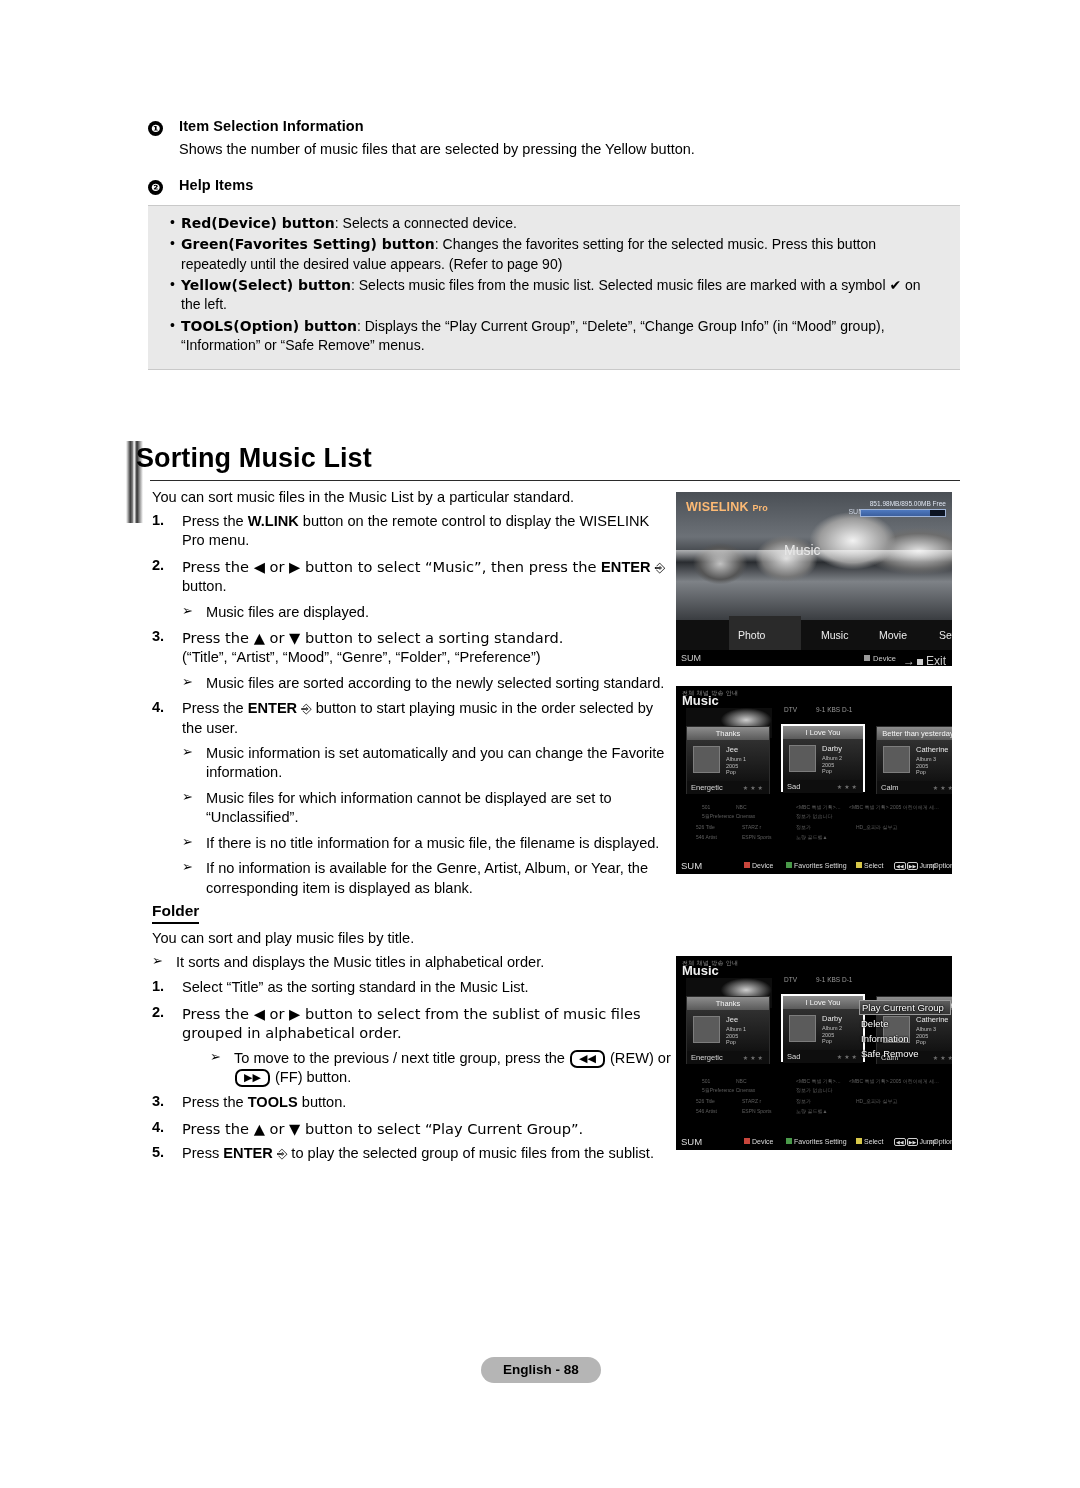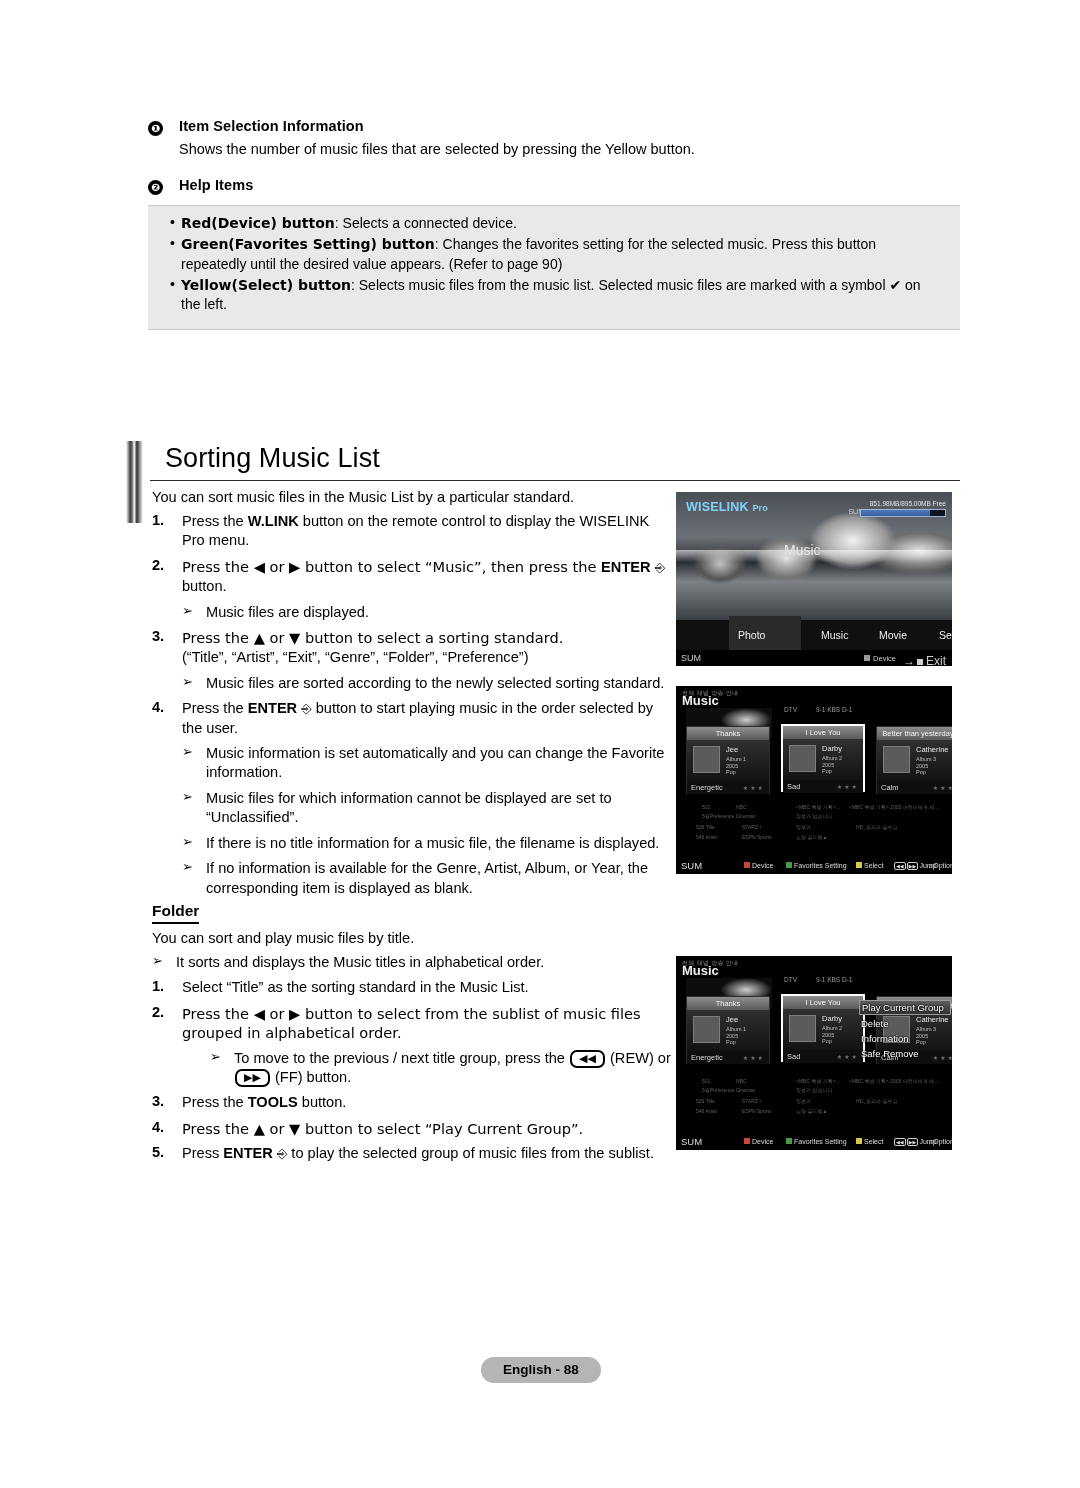--- a/index.html
+++ b/index.html
@@ -39,22 +39,22 @@
   .help-li b { font-weight: bold; }
   .help-li .ind { display: block; }
   .glyph { font-family: "DejaVu Sans", sans-serif; }
   .leftbar2 {
     position: absolute; left: 126px; top: 441px; width: 17px; height: 82px;
     background: linear-gradient(to right,#ffffff 0%,#b5b5b5 10%,#3c3c3c 25%,#7d7d7d 38%,#ffffff 48%,#2e2e2e 64%,#8f8f8f 80%,#ffffff 100%);
   }
 
   
   .sec-title {
-    position: absolute; left: 165px; top: 443px; width: 808px;
-    font-size: 27px; font-weight: normal; letter-spacing: .1px;
+    position: absolute; left: 136px; top: 443px; width: 808px;
+    font-size: 27px; font-weight: bold; letter-spacing: .1px;
   }
   .title-rule { position: absolute; left: 150px; top: 480px; width: 810px; height: 1px; background:#2b2b2b; }
 
   
   .body-col { position: absolute; left: 152px; top: 489px; width: 520px; font-size: 14.6px; }
   .lead { margin-bottom: 7px; }
   .step { display: flex; align-items: flex-start; margin-bottom: 6px; }
   .step .n { flex: 0 0 30px; font-weight: bold; }
   .step .t { flex: 1; line-height: 1.33; }
   .bullet { display: flex; align-items: flex-start; margin: 6px 0 6px 30px; }
@@ -91,21 +91,21 @@
       radial-gradient(ellipse 60px 40px at 64% 38%, #f2f2f2 0%, #9b9b9b 55%, rgba(0,0,0,0) 72%),
       radial-gradient(ellipse 40px 30px at 40% 52%, #dcdcdc 0%, #777 60%, rgba(0,0,0,0) 78%),
       radial-gradient(ellipse 34px 26px at 16% 56%, #c2c2c2 0%, #555 60%, rgba(0,0,0,0) 80%),
       radial-gradient(ellipse 70px 30px at 88% 46%, #e4e4e4 0%, #6d6d6d 58%, rgba(0,0,0,0) 80%),
       linear-gradient(to bottom, #4a4f55 0%, #6c7177 35%, #2a2d31 55%, #7e8287 70%, #3a3d41 100%);
   }
   .mtn-ridge {
     position:absolute; left:0; top:58px; width:100%; height:12px;
     background: linear-gradient(to bottom, rgba(255,255,255,.55), rgba(255,255,255,0));
   }
-  .tv1-logo { position: absolute; left: 10px; top: 8px; font-size: 12.5px; font-weight: bold; color: #7dd3fc; letter-spacing:.2px;}
+  .tv1-logo { position: absolute; left: 10px; top: 8px; font-size: 12.5px; font-weight: bold; color: #fdba74; letter-spacing:.2px;}
   .tv1-logo small { font-size: 9px; font-weight: bold; }
   .tv1-music { position: absolute; left: 108px; top: 50px; font-size: 14px; color: #e8e8e8; font-weight: 300;}
   .tv1-sum { position: absolute; right: 88px; top: 16px; font-size: 7px; color: #cfd6e4; }
   .tv1-cap { position: absolute; right: 6px; top: 8px; font-size: 6.5px; color: #dfe6f2; white-space: nowrap;}
   .tv1-bar { position: absolute; right: 6px; top: 17px; width: 86px; height: 8px; border: 1px solid #9fb4d8; background:#0c1422;}
   .tv1-bar i { display:block; height: 100%; width: 82%; background: linear-gradient(to bottom,#4f7ac0,#3b5f9e); }
   .tv1-nav { position: absolute; left: 0; top: 128px; width: 100%; height: 30px; background: #101010; }
   .tv1-nav .hl { position:absolute; left: 53px; top: -4px; width: 72px; height: 34px; background:#2a2a2a; }
   .tv1-nav span { position: absolute; top: 9px; font-size: 10.5px; color: #eee; }
   .tv1-foot { position: absolute; left: 0; bottom: 0; width: 100%; height: 16px; background:#000; }
@@ -172,20 +172,21 @@
     <div class="num-row">
       <div class="circ glyph">❷</div>
       <div class="num-head">Help Items</div>
     </div>
   </div>
 
   <div class="helpbox" id="helpbox">
       <div class="help-li"><b class="glyph">Red(Device) button</b><span>: Selects a connected device.</span></div>
       <div class="help-li"><b class="glyph">Green(Favorites Setting) button</b><span>: Changes the favorites setting for the selected music. Press this button</span><span class="ind">repeatedly until the desired value appears. (Refer to page 90)</span></div>
       <div class="help-li"><b class="glyph">Yellow(Select) button</b><span>: Selects music files from the music list. Selected music files are marked with a symbol ✔ on</span><span class="ind">the left.</span></div>
+      <div class="help-li"><b class="glyph">TOOLS(Option) button</b><span>: Displays the “Play Current Group”, “Delete”, “Change Group Info” (in “Mood” group),</span><span class="ind">“Information” or “Safe Remove” menus.</span></div>
     </div>
 
   <div class="leftbar2"></div>
   <div class="sec-title">Sorting Music List</div>
   <div class="title-rule"></div>
 
   <div class="body-col">
     <div class="lead">You can sort music files in the Music List by a particular standard.</div>
 
     <div class="step">
@@ -198,21 +199,21 @@
       <div class="t"><span class="glyph">Press the ◀ or ▶ button to select “Music”, then press the </span><b class="bd">ENTER</b> <span class="enter-g">⎆</span><span> button.</span></div>
     </div>
 
     <div class="bullet">
       <div class="a">➢</div>
       <div class="t">Music files are displayed.</div>
     </div>
 
     <div class="step">
       <div class="n">3.</div>
-      <div class="t"><span class="glyph">Press the ▲ or ▼ button to select a sorting standard.</span><br><span>(“Title”, “Artist”, “Exit”, “Genre”, “Folder”, “Preference”)</span></div>
+      <div class="t"><span class="glyph">Press the ▲ or ▼ button to select a sorting standard.</span><br><span>(“Title”, “Artist”, “Mood”, “Genre”, “Folder”, “Preference”)</span></div>
     </div>
 
     <div class="bullet">
       <div class="a">➢</div>
       <div class="t">Music files are sorted according to the newly selected sorting standard.</div>
     </div>
 
     <div class="step">
       <div class="n">4.</div>
       <div class="t"><span>Press the </span><b class="bd">ENTER</b> <span class="enter-g">⎆</span><span> button to start playing music in the order selected by the user.</span></div>

